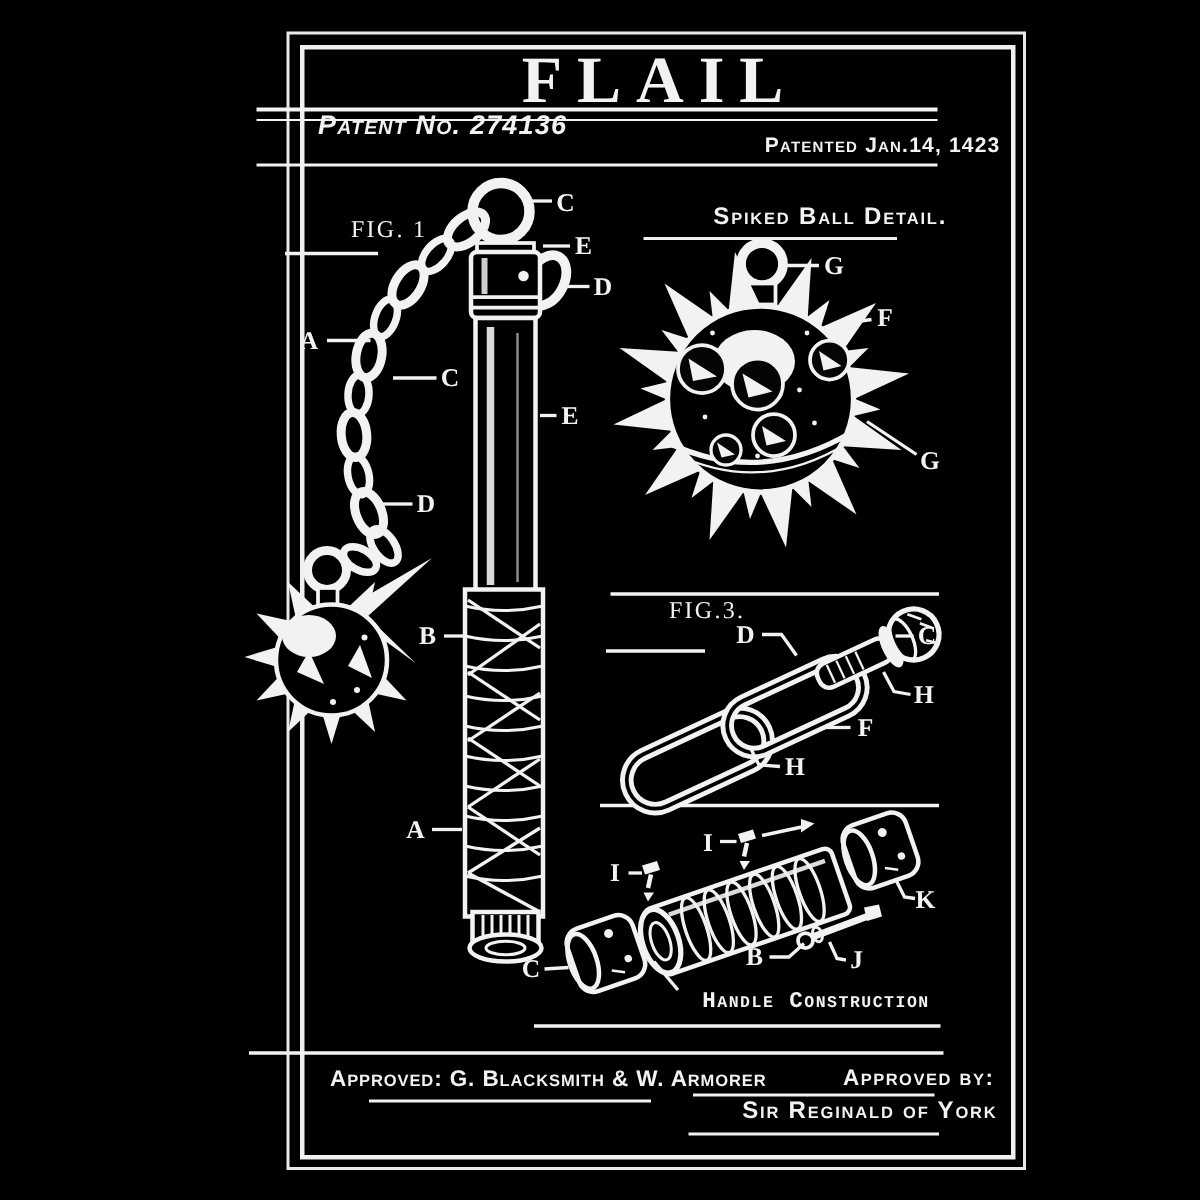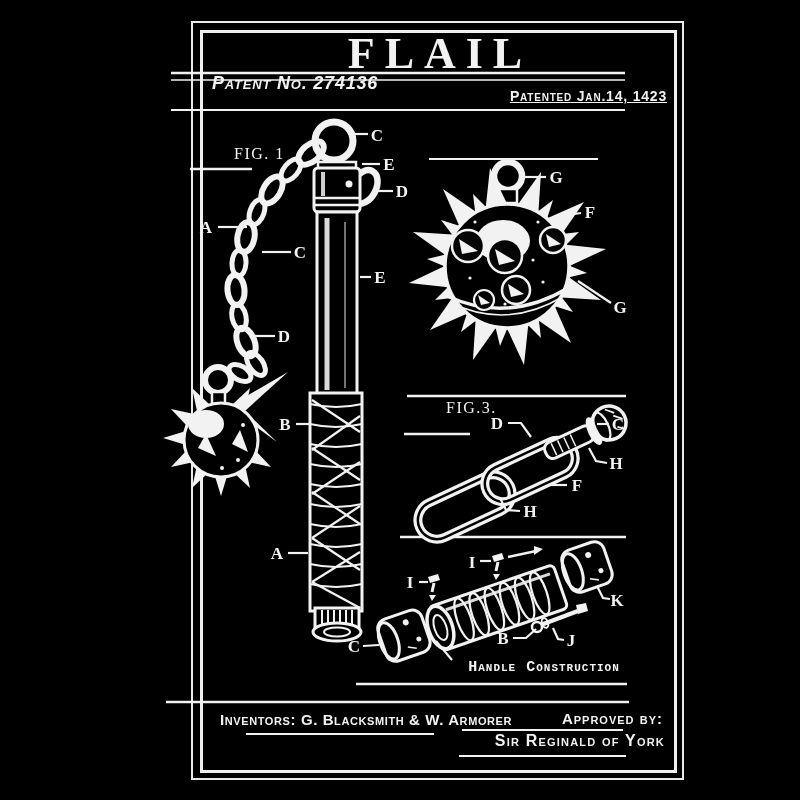--- a/index.html
+++ b/index.html
@@ -5,21 +5,21 @@
   html,body{margin:0;padding:0;background:#000;}
   .stage{position:relative;width:800px;height:800px;background:#000;overflow:hidden;
          font-family:"Liberation Serif",serif;color:#f2f2f2;}
   .abs{position:absolute;margin-left:40px;}
   .border-outer{left:151px;top:21px;width:489px;height:755px;border:2px solid #e9e9e9;}
   .border-inner{left:160px;top:30px;width:471px;height:737px;border:3px solid #f0f0f0;}
   .title{left:0;top:28px;width:800px;text-align:center;font-size:44px;font-weight:700;
          letter-spacing:10px;font-family:"Liberation Serif",serif;}
   .smallcaps{font-family:"Liberation Sans",sans-serif;font-variant:small-caps;font-weight:700;}
   .patent-left{left:172px;top:73px;font-size:18px;letter-spacing:.8px;font-style:italic;}
-  .patent-right{left:0;top:88px;width:627px;text-align:right;font-size:14px;letter-spacing:.8px;text-decoration:underline;}
+  .patent-right{left:0;top:88px;width:627px;text-align:right;font-size:14px;letter-spacing:.8px;}
   .figlabel{font-size:16px;font-weight:400;letter-spacing:1.5px;font-family:"Liberation Serif",serif;}
   .ball-title{left:421px;top:136px;width:185px;text-align:center;font-size:16px;letter-spacing:1.2px;}
   .hc-caption{left:413px;top:659px;width:182px;text-align:center;font-size:15px;letter-spacing:1px;font-family:Liberation Mono, monospace;}
   .callout{position:absolute;transform:translate(-50%,-50%);font-size:17px;font-weight:700;
            font-family:"Liberation Serif",serif;color:#f2f2f2;line-height:1;}
   .foot-inv{left:180px;top:711px;font-size:15px;letter-spacing:.6px;white-space:nowrap;}
   .foot-approved{left:0;top:710px;width:623px;text-align:right;font-size:15px;letter-spacing:1px;}
   .foot-approver{left:0;top:732px;width:625px;text-align:right;font-size:16px;letter-spacing:1.2px;}
   svg{position:absolute;left:0;top:0;pointer-events:none;}
   .ink{stroke:#f2f2f2;fill:none;}
@@ -306,25 +306,26 @@
       <polyline points="553,628 558,639 564,640"></polyline>
       <line x1="363" y1="646" x2="379" y2="645"></line>
     </g>
   </svg>
 
   <div class="abs title">FLAIL</div>
   <div class="abs smallcaps patent-left">Patent No. 274136</div>
   <div class="abs smallcaps patent-right">Patented Jan.14, 1423</div>
 
   <div class="abs figlabel" style="left:194px;top:145px;">FIG. 1</div>
+  <div class="abs smallcaps ball-title">Spiked Ball Detail.</div>
   <div class="abs figlabel" style="left:406px;top:399px;">FIG.3.</div>
   <div class="abs smallcaps hc-caption">Handle Construction</div>
 
   <div class="abs smallcaps foot-inv">
-    <span>Inventors:</span>
+    <span>Approved:</span>
     <span>G. Blacksmith &amp; W. Armorer</span>
   </div>
   <div class="abs smallcaps foot-approver">Sir Reginald of York</div>
   <div class="abs smallcaps foot-approved">Approved by:</div>
 
   <span class="callout" style="left:377px;top:135px;">C</span>
   <span class="callout" style="left:389px;top:164px;">E</span>
   <span class="callout" style="left:402px;top:191px;">D</span>
   <span class="callout" style="left:206px;top:227px;">A</span>
   <span class="callout" style="left:300px;top:252px;">C</span>

